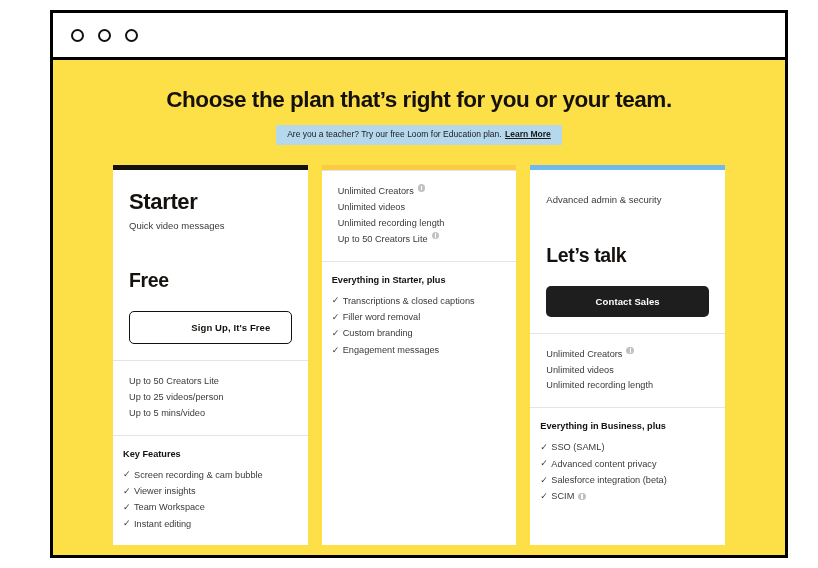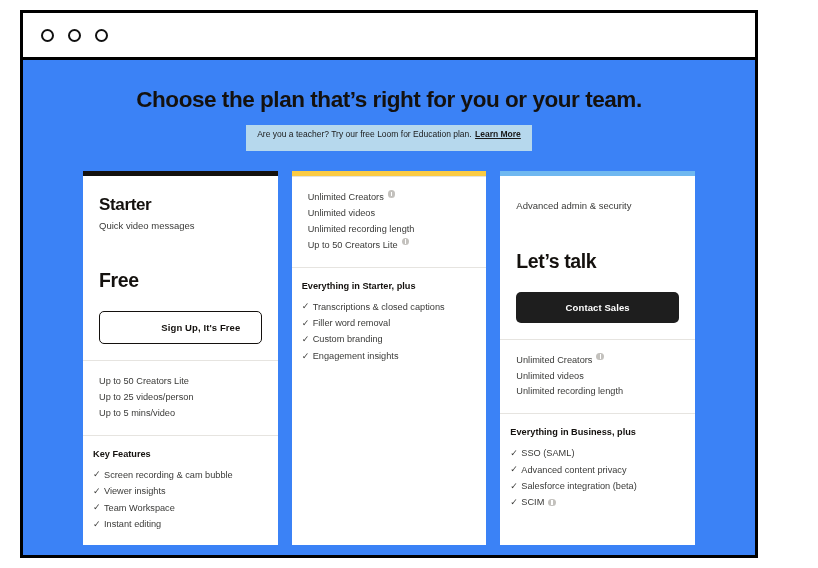--- a/index.html
+++ b/index.html
@@ -9,27 +9,27 @@
   }
   body {
     width: 818px;
     height: 568px;
     font-family: "Liberation Sans", sans-serif;
     -webkit-font-smoothing: antialiased;
   }
 
   #app-frame {
     position: absolute;
-    left: 20px;
+    left: 50px;
     top: 10px;
     width: 738px;
     height: 548px;
     border: 3px solid #000000;
     box-sizing: border-box;
-    background: #3b82f6;
+    background: #fde047;
     overflow: hidden;
   }
 
   
   #window-chrome {
     height: 47px;
     background: #ffffff;
     border-bottom: 3px solid #000000;
     box-sizing: border-box;
     display: flex;
@@ -64,21 +64,21 @@
 
   #promo-banner-wrap {
     display: flex;
     justify-content: center;
     margin-top: 12px;
   }
   #promo-banner {
     background: #B6D8ED;
     color: #1A1A1A;
     font-size: 8.5px;
-    padding: 5px 11px 12px 11px;
+    padding: 5px 11px 6px 11px;
     line-height: 1.1;
     white-space: nowrap;
   }
   #promo-banner-link {
     font-weight: bold;
     text-decoration: underline;
     color: #1A1A1A;
     margin-left: 1px;
   }
 
@@ -98,21 +98,21 @@
     min-width: 0;
   }
   .plan-accent {
     height: 5px;
     width: 100%;
   }
   .plan-top {
     padding: 19px 16px 16px 16px;
   }
   .plan-name {
-    font-size: 17px;
+    font-size: 22px;
     font-weight: bold;
     color: #14110E;
     letter-spacing: -0.35px;
     line-height: 1.15;
   }
   .plan-tagline {
     font-size: 9.5px;
     color: #3A3A38;
     margin-top: 5px;
     line-height: 1.2;
@@ -321,21 +321,21 @@
             <div class="feature-item">
               <span class="check-icon">✓</span>
               <span>Filler word removal</span>
             </div>
             <div class="feature-item">
               <span class="check-icon">✓</span>
               <span>Custom branding</span>
             </div>
             <div class="feature-item">
               <span class="check-icon">✓</span>
-              <span>Engagement insights</span>
+              <span>Engagement messages</span>
             </div>
           </div>
         </div>
         <div class="plan-card">
           <div class="plan-accent" style="background: rgb(111, 184, 240);"></div>
           <div class="plan-top">
             <div class="plan-tagline">Advanced admin &amp; security</div>
             <div class="plan-price-row">
               <span class="plan-price">Let’s talk</span>
             </div>

